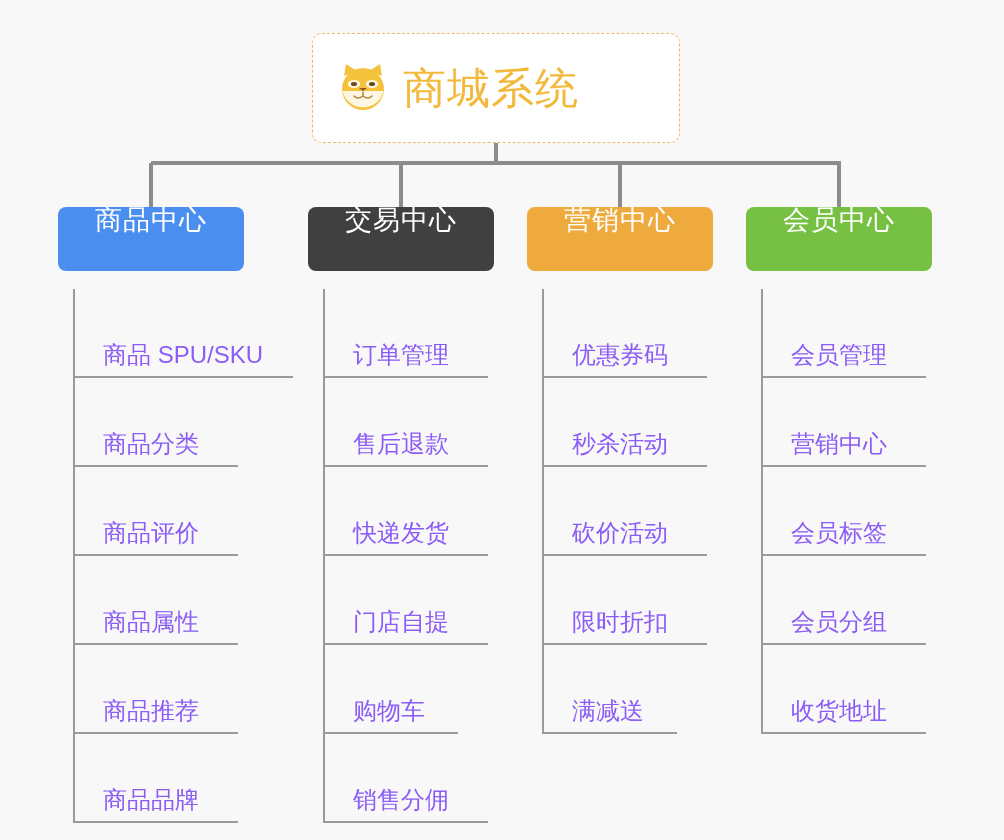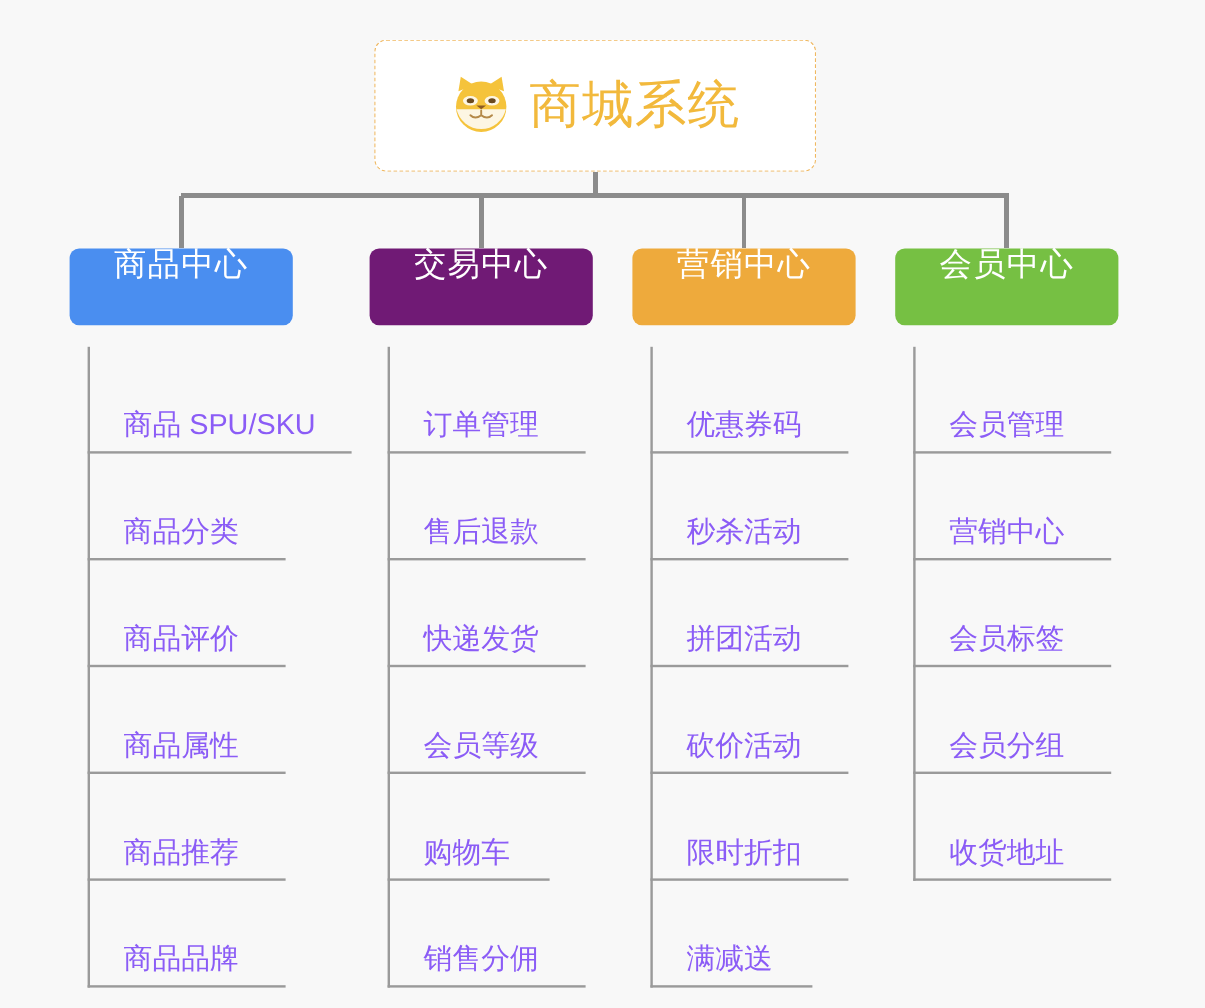--- a/index.html
+++ b/index.html
@@ -22,22 +22,22 @@
     position: absolute;
     left: 312px;
     top: 33px;
     width: 368px;
     height: 110px;
     background: #ffffff;
     border: 1px dashed #f0b860;
     border-radius: 10px;
     display: flex;
     align-items: center;
-    justify-content: center;
     gap: 14px;
+    padding-left: 24px;
   }
   .root-emoji {
     width: 52px;
     height: 52px;
     position: relative;
     flex: 0 0 auto;
   }
   .root-title {
     font-size: 43px;
     color: #f2b93c;
@@ -179,35 +179,35 @@
       <div class="leaf-item w-norm">
         <span class="leaf-label">商品推荐</span>
       </div>
       <div class="leaf-item w-norm">
         <span class="leaf-label">商品品牌</span>
       </div>
     </div>
   </div>
 
   <div class="column col-1">
-    <div class="cat-header" style="background:#701a75">
+    <div class="cat-header" style="background:#404040">
       <span>交易中心</span>
     </div>
     <div class="leaf-list">
       <div class="leaf-item w-norm">
         <span class="leaf-label">订单管理</span>
       </div>
       <div class="leaf-item w-norm">
         <span class="leaf-label">售后退款</span>
       </div>
       <div class="leaf-item w-norm">
         <span class="leaf-label">快递发货</span>
       </div>
       <div class="leaf-item w-norm">
-        <span class="leaf-label">会员等级</span>
+        <span class="leaf-label">门店自提</span>
       </div>
       <div class="leaf-item w-short">
         <span class="leaf-label">购物车</span>
       </div>
       <div class="leaf-item w-norm">
         <span class="leaf-label">销售分佣</span>
       </div>
     </div>
   </div>
 
@@ -216,23 +216,20 @@
       <span>营销中心</span>
     </div>
     <div class="leaf-list">
       <div class="leaf-item w-norm">
         <span class="leaf-label">优惠券码</span>
       </div>
       <div class="leaf-item w-norm">
         <span class="leaf-label">秒杀活动</span>
       </div>
       <div class="leaf-item w-norm">
-        <span class="leaf-label">拼团活动</span>
-      </div>
-      <div class="leaf-item w-norm">
         <span class="leaf-label">砍价活动</span>
       </div>
       <div class="leaf-item w-norm">
         <span class="leaf-label">限时折扣</span>
       </div>
       <div class="leaf-item w-short">
         <span class="leaf-label">满减送</span>
       </div>
     </div>
   </div>

